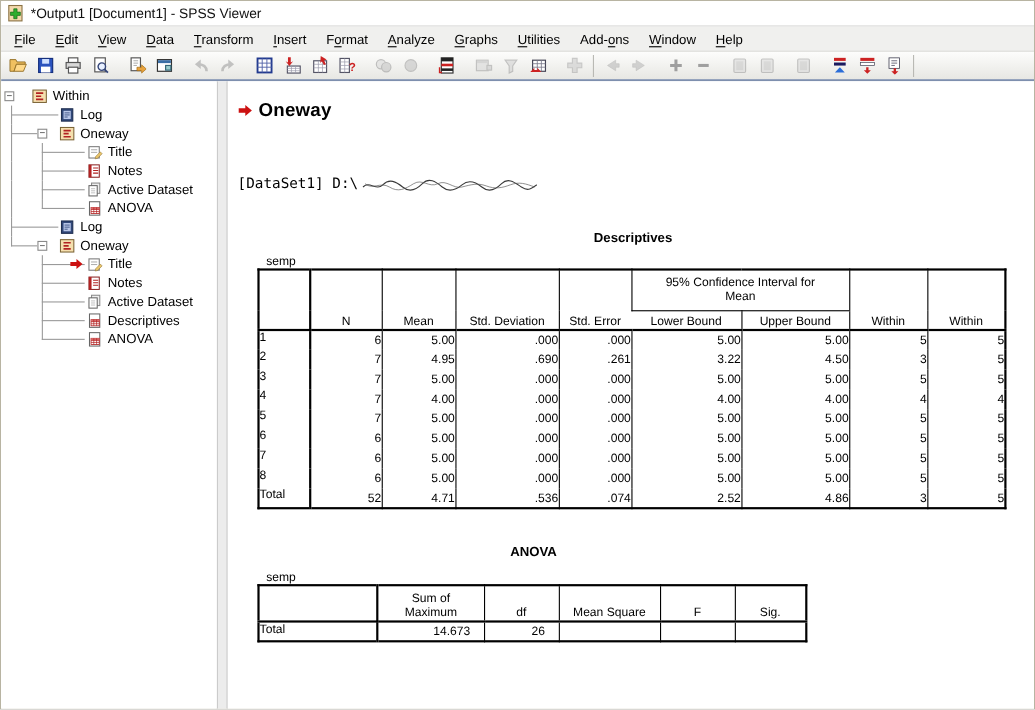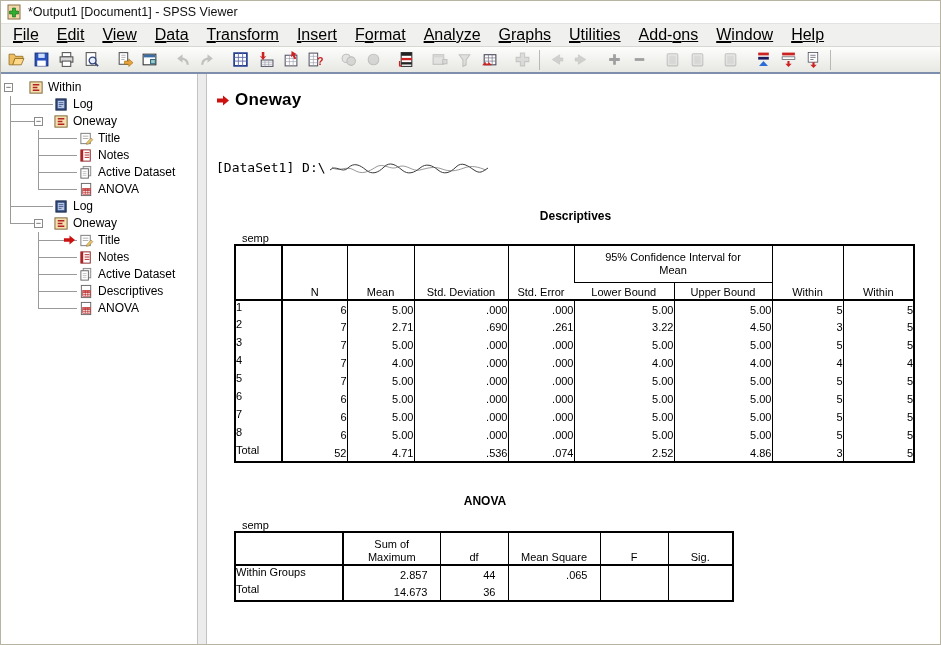--- a/index.html
+++ b/index.html
@@ -7,21 +7,21 @@
   #window{
     width:941px;height:645px;position:relative;overflow:hidden;
     background:#fff;border:1px solid #b8b4a2;
     font-family:"Liberation Sans",sans-serif;color:#000;
   }
   
   #titlebar{height:22px;background:#ffffff;display:flex;align-items:center;padding-left:5px;gap:6px;}
   #titlebar .ttext{font-size:12.5px;color:#111;}
   #titlebar svg{width:16px;height:16px;}
   
-  #menubar{height:23px;background:#f0f0ee;border-top:1px solid #e2e2e0;display:flex;align-items:center;padding-left:3px;font-size:16px;text-decoration:underline;}
+  #menubar{height:23px;background:#f0f0ee;border-top:1px solid #e2e2e0;display:flex;align-items:flex-end;padding-left:3px;font-size:12px;}
   .menu-item{padding:3px 9px;cursor:default;}
   .menu-item u{text-underline-offset:2px;}
   
   #toolbar{height:28px;background:linear-gradient(#fdfdfc,#e7e7e3);border-top:1px solid #d7d7d3;
     border-bottom:2px solid #7e8fae;display:flex;align-items:center;padding-left:3px;}
   button.tb{width:23px;height:23px;padding:2px;margin:0 1px;background:transparent;border:1px solid transparent;display:flex;align-items:center;justify-content:center;}
   button.tb svg{width:17px;height:17px;}
   button.tb.disabled{filter:grayscale(1);opacity:.55;}
   button.tb.gap{margin-left:9px;}
   .tb-sep{width:1px;height:20px;background:#b9b9b4;margin:0 4px;}
@@ -481,21 +481,21 @@
                   <td class="num">.000</td>
                   <td class="num">.000</td>
                   <td class="num">5.00</td>
                   <td class="num">5.00</td>
                   <td class="num">5</td>
                   <td class="num">5</td>
                 </tr>
                 <tr class="data">
                   <td class="rowlabel">2</td>
                   <td class="num">7</td>
-                  <td class="num">2.71</td>
+                  <td class="num">4.95</td>
                   <td class="num">.690</td>
                   <td class="num">.261</td>
                   <td class="num">3.22</td>
                   <td class="num">4.50</td>
                   <td class="num">3</td>
                   <td class="num">5</td>
                 </tr>
                 <tr class="data">
                   <td class="rowlabel">3</td>
                   <td class="num">7</td>
@@ -597,31 +597,23 @@
                   <th class="bottom hb2">Sum of
 Maximum</th>
                   <th class="bottom hb2">df</th>
                   <th class="bottom hb2">Mean Square</th>
                   <th class="bottom hb2">F</th>
                   <th class="bottom hb2">Sig.</th>
                 </tr>
               </thead>
               <tbody>
                 <tr class="data">
-                  <td class="rowlabel">Within Groups</td>
-                  <td class="num">2.857</td>
-                  <td class="num">44</td>
-                  <td class="num">.065</td>
-                  <td class="num"></td>
-                  <td class="num"></td>
-                </tr>
-                <tr class="data">
                   <td class="rowlabel">Total</td>
                   <td class="num">14.673</td>
-                  <td class="num">36</td>
+                  <td class="num">26</td>
                   <td class="num"></td>
                   <td class="num"></td>
                   <td class="num"></td>
                 </tr>
               </tbody>
             </table>
           </div>
       </div>
     </div>
   </div>

